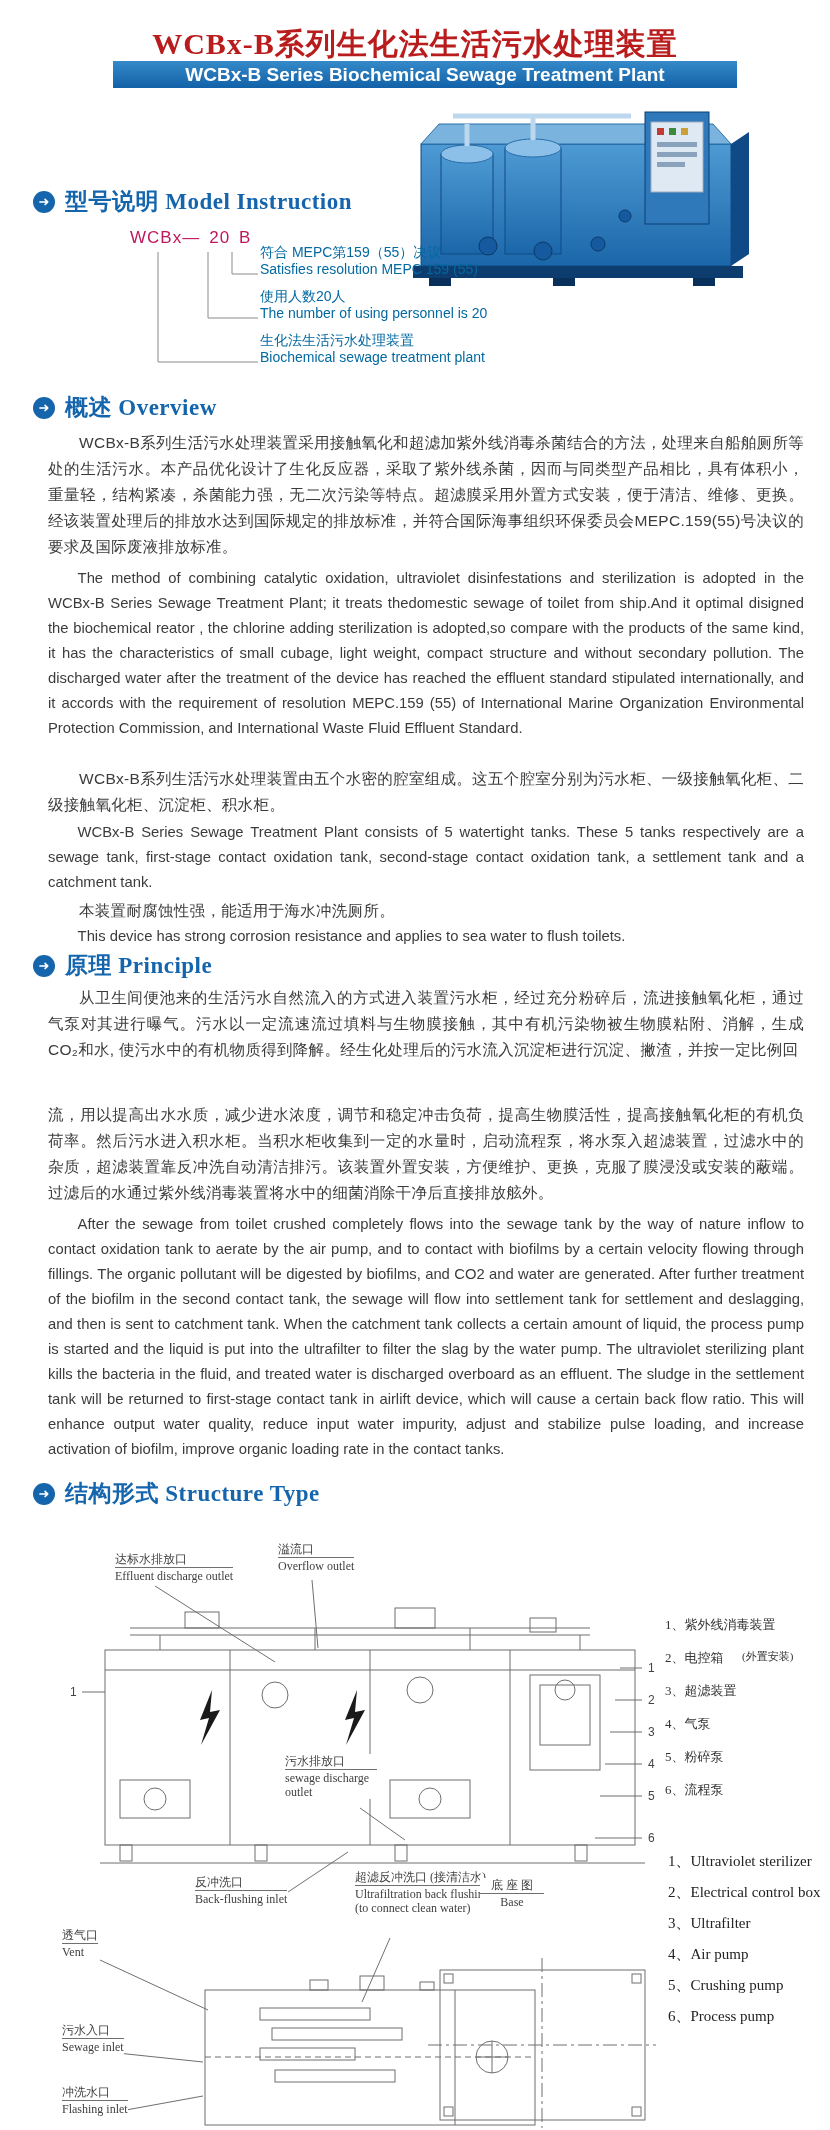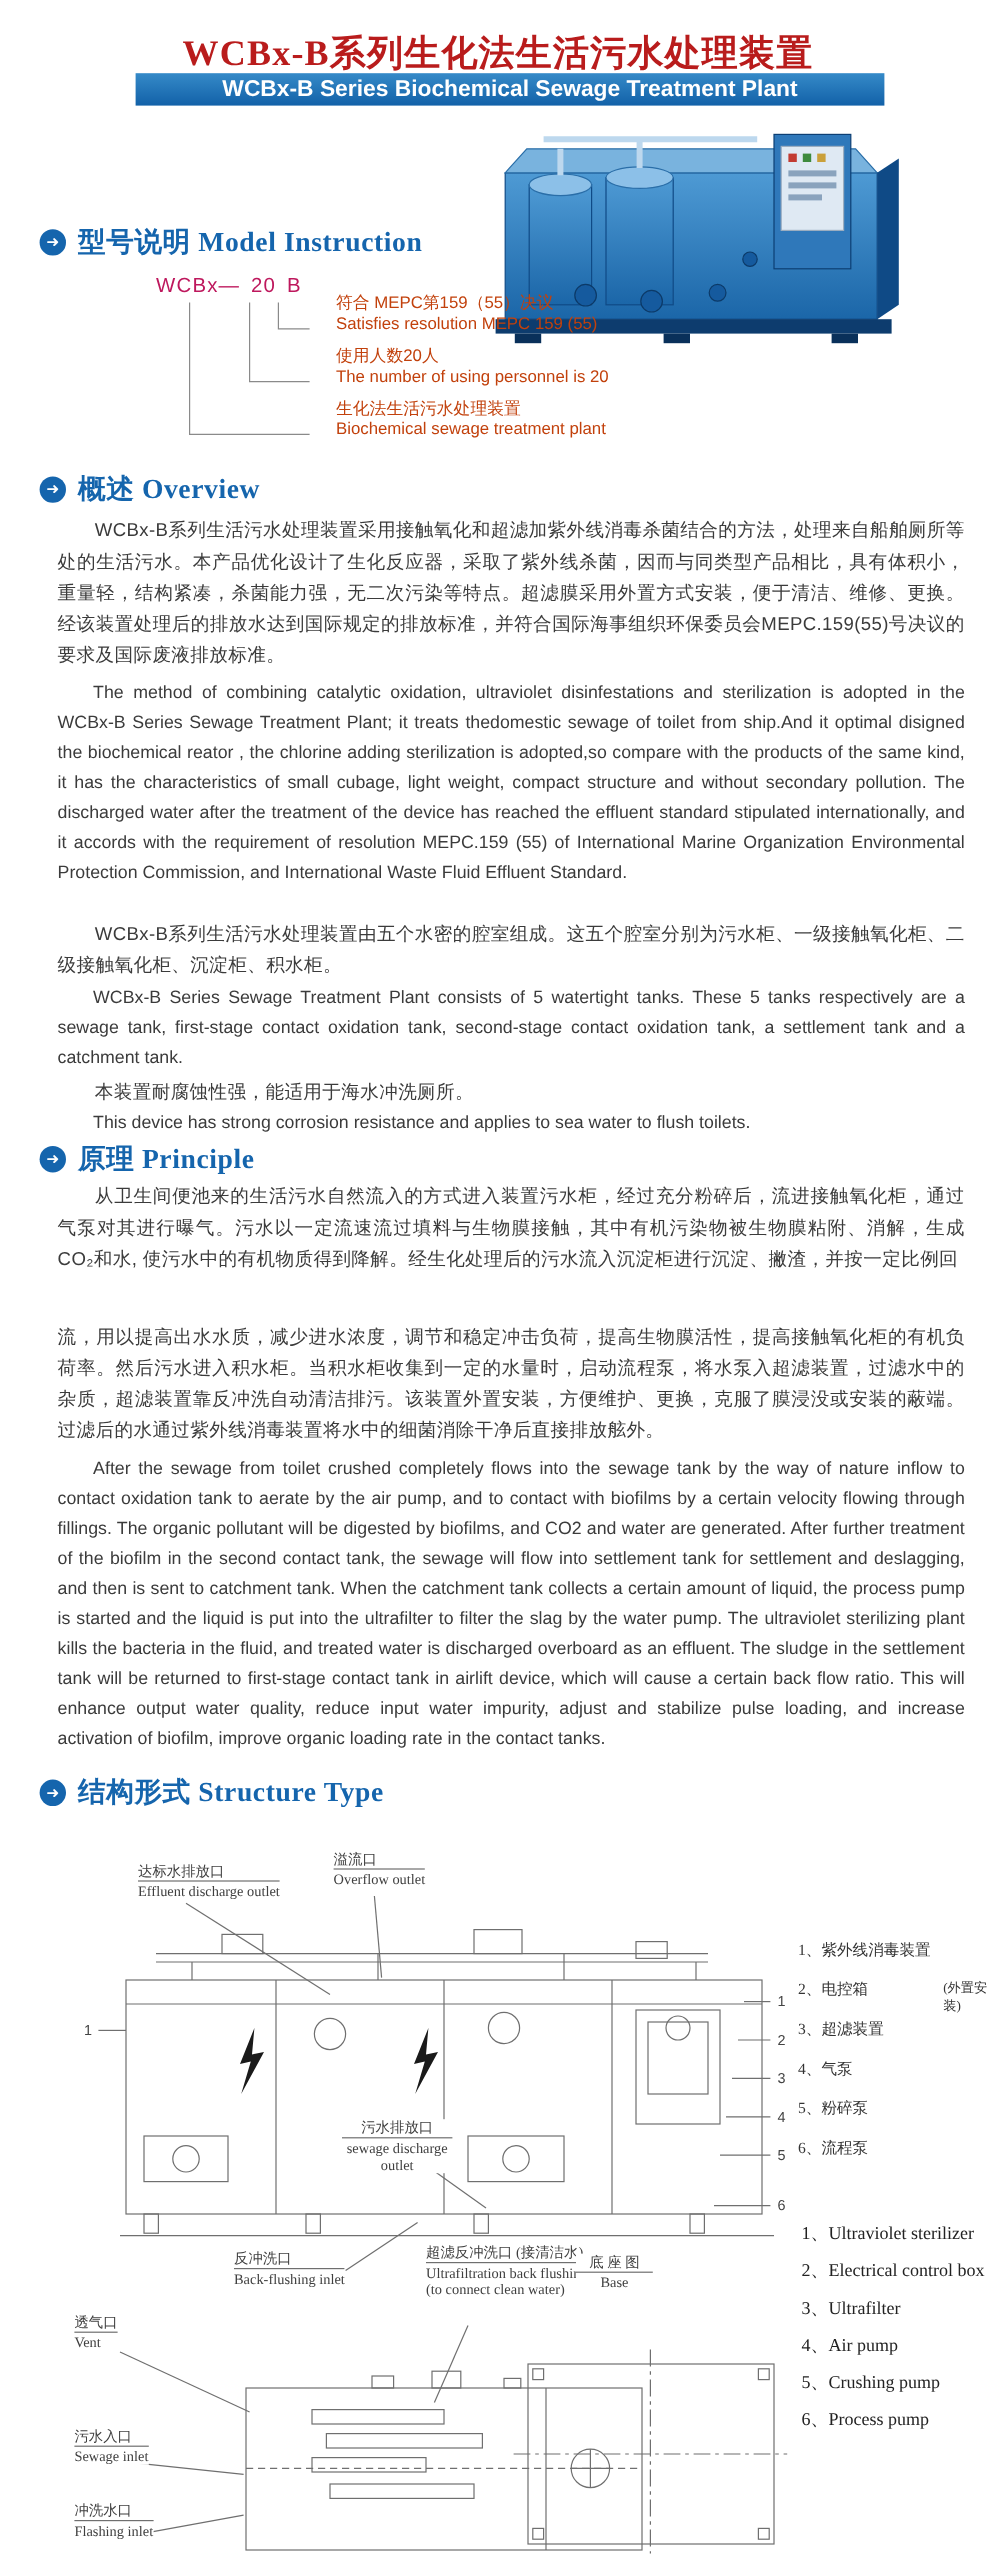--- a/index.html
+++ b/index.html
@@ -16,33 +16,33 @@
         align-items:center;justify-content:center;font-size:13px;line-height:1;flex:0 0 22px;}
   .head-text{font-family:"Liberation Serif",serif;font-weight:bold;font-size:23px;color:#1565ad;letter-spacing:0.5px;}
   .para{position:absolute;left:48px;width:756px;margin:0;text-align:justify;text-indent:2em;}
   .para-cn{font-size:15.5px;line-height:26px;letter-spacing:0.3px;}
   .para-en{font-size:14.8px;line-height:25px;}
   
   .model-diagram{position:absolute;left:118px;top:228px;width:460px;height:150px;}
   .model-code{position:absolute;left:12px;top:0;font-size:17px;color:#be185d;letter-spacing:1px;}
   .model-code span{margin-right:9px;}
   .model-lines{position:absolute;left:0;top:0;}
-  .model-label{position:absolute;left:162px;font-size:14px;color:#c2410c;line-height:17px;}
+  .model-label{position:absolute;left:142px;font-size:14px;color:#0369a1;line-height:17px;}
   
   .structure-area{position:absolute;left:60px;top:1540px;width:600px;height:590px;}
   .tech-svg{position:absolute;left:0;top:0;}
   .dlabel{position:absolute;font-family:"Liberation Serif",serif;font-size:12px;line-height:14px;
         color:#3f3f3f;background:#fff;}
   .dlabel .cn{border-bottom:1px solid #6f6f6f;padding-bottom:1px;white-space:nowrap;}
   .dlabel .en{padding-top:1px;}
   .legend-cn{position:absolute;left:665px;top:1616px;font-family:"Liberation Serif",serif;
         font-size:13px;color:#333;}
   .legend-cn div{margin-bottom:15px;white-space:nowrap;}
   .legend-note{position:absolute;left:742px;top:1649px;font-family:"Liberation Serif",serif;
-        font-size:11px;color:#333;margin-left:44px;}
+        font-size:11px;color:#333;}
   .legend-en{position:absolute;left:668px;top:1852px;font-family:"Liberation Serif",serif;
         font-size:15px;color:#222;}
   .legend-en div{margin-bottom:12px;white-space:nowrap;}
   .base-label{text-align:center;}
 </style>
 </head>
 <body>
 
 <div class="page">
 
@@ -226,21 +226,21 @@
     </svg>
 
     <div class="dlabel" style="left:55px;top:12px;">
       <div class="cn">达标水排放口</div>
       <div class="en">Effluent discharge outlet</div>
     </div>
     <div class="dlabel" style="left:218px;top:2px;">
       <div class="cn">溢流口</div>
       <div class="en">Overflow outlet</div>
     </div>
-    <div class="dlabel" style="left:225px;top:226px;width:92px;text-align:center;">
+    <div class="dlabel" style="left:225px;top:214px;width:92px;">
       <div class="cn">污水排放口</div>
       <div class="en">sewage discharge outlet</div>
     </div>
     <div class="dlabel" style="left:135px;top:335px;">
       <div class="cn">反冲洗口</div>
       <div class="en">Back-flushing inlet</div>
     </div>
     <div class="dlabel" style="left:295px;top:330px;width:160px;">
       <div class="cn">超滤反冲洗口 (接清洁水)</div>
       <div class="en">Ultrafiltration back flushing inlet (to connect clean water)</div>

